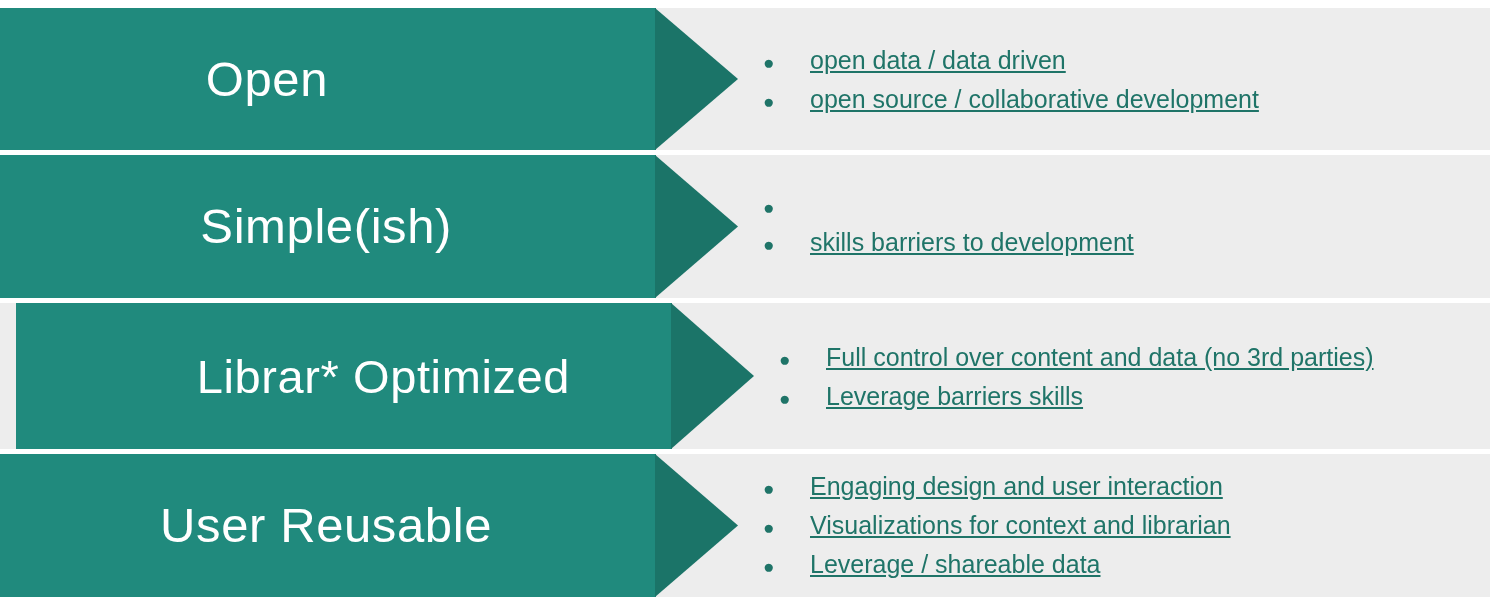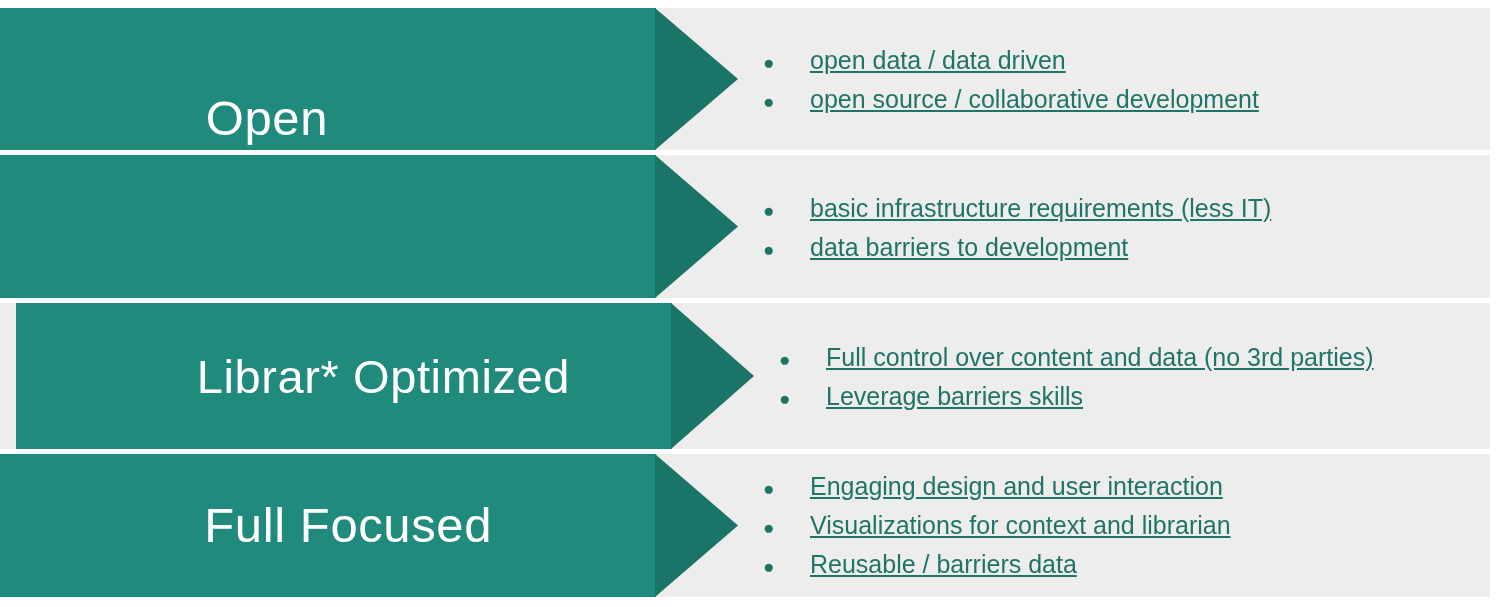--- a/index.html
+++ b/index.html
@@ -74,21 +74,21 @@
     color: #ffffff;
     font-size: 49px;
     font-weight: 300;
     letter-spacing: 0.6px;
     line-height: 1;
     white-space: nowrap;
     z-index: 2;
   }
   .row-2 .arrow-label { padding-right: 86px; font-size: 47px; }
   .row-3 .arrow-label { padding-right: 148px; }
-  .row-0 .arrow-label { padding-right: 312px; margin-top: 39px; }
+  .row-0 .arrow-label { padding-right: 312px; }
   .row-1 .arrow-label { padding-right: 188px; }
 
   
   .bullets {
     position: absolute;
     left: 752px;
     top: 0;
     right: 0;
     height: 100%;
     display: flex;
@@ -152,29 +152,29 @@
     </div>
   </div>
 </div>
 
 <div class="sep sep-0"></div>
 
 <div class="row row-1">
   <div class="arrow">
     <div class="arrow-body"></div>
     <div class="arrow-tip"></div>
-  </div>
-  <div class="bullets">
-    <div class="bullet">
-      <span class="bullet-dot">●</span>
-      <span class="bullet-text">basic infrastructure requirements (less IT)</span>
-    </div>
-    <div class="bullet">
-      <span class="bullet-dot">●</span>
-      <span class="bullet-text">data barriers to development</span>
+    <div class="arrow-label">Simple(ish)</div>
+  </div>
+  <div class="bullets">
+    <div class="bullet">
+      <span class="bullet-dot">●</span>
+    </div>
+    <div class="bullet">
+      <span class="bullet-dot">●</span>
+      <span class="bullet-text">skills barriers to development</span>
     </div>
   </div>
 </div>
 
 <div class="sep sep-1"></div>
 
 <div class="row row-2">
   <div class="arrow">
     <div class="arrow-body"></div>
     <div class="arrow-tip"></div>
@@ -191,29 +191,29 @@
     </div>
   </div>
 </div>
 
 <div class="sep sep-2"></div>
 
 <div class="row row-3">
   <div class="arrow">
     <div class="arrow-body"></div>
     <div class="arrow-tip"></div>
-    <div class="arrow-label">Full Focused</div>
+    <div class="arrow-label">User Reusable</div>
   </div>
   <div class="bullets">
     <div class="bullet">
       <span class="bullet-dot">●</span>
       <span class="bullet-text">Engaging design and user interaction</span>
     </div>
     <div class="bullet">
       <span class="bullet-dot">●</span>
       <span class="bullet-text">Visualizations for context and librarian</span>
     </div>
     <div class="bullet">
       <span class="bullet-dot">●</span>
-      <span class="bullet-text">Reusable / barriers data</span>
+      <span class="bullet-text">Leverage / shareable data</span>
     </div>
   </div>
 </div>
 
 </body></html>

